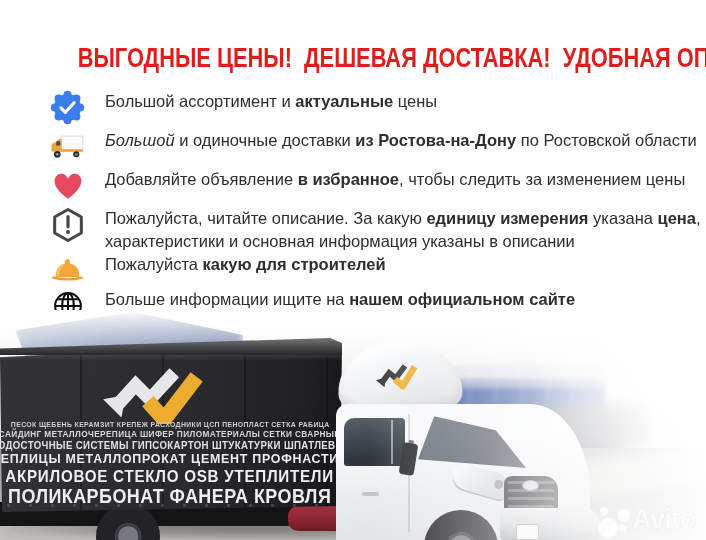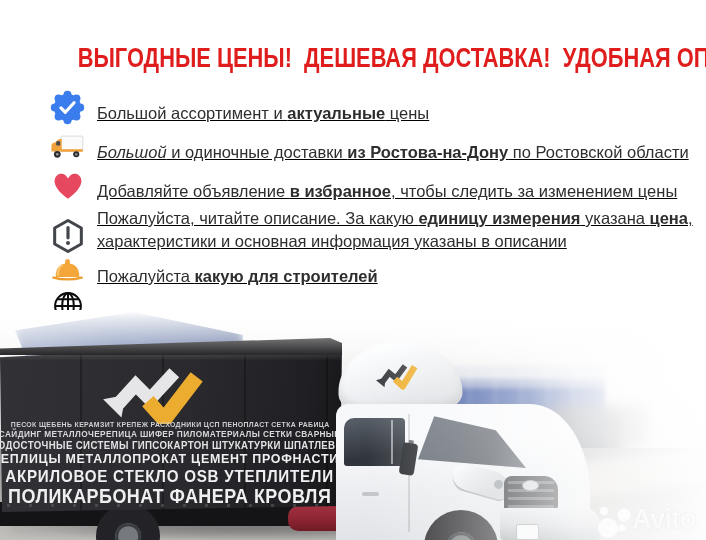--- a/index.html
+++ b/index.html
@@ -4,21 +4,21 @@
 <style>
   html,body{margin:0;padding:0;background:#fff;}
   .canvas{position:relative;width:706px;height:540px;background:#fff;overflow:hidden;
           font-family:"Liberation Sans",sans-serif;}
 
   
   .headline{margin:0;padding-top:42px;width:100%;text-align:center;
             font-size:28px;font-weight:bold;color:#e01d1d;white-space:pre;
             transform:scaleX(.78);letter-spacing:0;}
   .benefits{list-style:none;margin:16px 0 0 50px;padding:0;}
-  .benefits li{display:flex;align-items:flex-end;gap:12px;margin-bottom:4px;text-decoration:underline;}
+  .benefits li{display:flex;align-items:flex-start;gap:20px;margin-bottom:4px;}
   .benefits li:nth-child(n+4){margin-bottom:0;}
   .benefits .ic{width:35px;height:35px;flex:0 0 35px;display:flex;align-items:center;justify-content:center;}
   .benefits p{margin:0;font-size:16.5px;line-height:23px;color:#2e2e2e;max-width:608px;}
   .benefits p .b{font-weight:bold;}
   .benefits p .i{font-style:italic;}
 
   
   .photo{position:absolute;left:0;top:310px;width:706px;height:230px;overflow:hidden;
          background:linear-gradient(180deg,#ffffff 0%,#f2f1f0 30%,#e9e8e7 48%,#e6e5e4 60%);}
   .photo .abs{position:absolute;}
@@ -202,20 +202,21 @@
         <svg viewBox="0 0 36 36" width="32" height="32">
           <g fill="none" stroke="#0d0d0d" stroke-width="2.3">
             <circle cx="18" cy="18" r="14.5"></circle>
             <ellipse cx="18" cy="18" rx="6.6" ry="14.5"></ellipse>
             <line x1="18" y1="3.5" x2="18" y2="32.5"></line>
             <line x1="3.5" y1="18" x2="32.5" y2="18"></line>
             <path d="M5.8 10.5 H30.2 M5.8 25.5 H30.2"></path>
           </g>
         </svg>
       </span>
+      <p><span>Больше информации ищите на </span><span class="b">нашем официальном сайте</span></p>
     </li>
   </ul>
 
   <div class="photo">
     <div class="abs bg-roof-left"></div>
     <div class="abs bg-warehouse"></div>
     <div class="abs bg-stacks"></div>
     <div class="abs bg-stacks2"></div>
     <div class="abs bg-asphalt"></div>
     <div class="abs bg-slab"></div>

